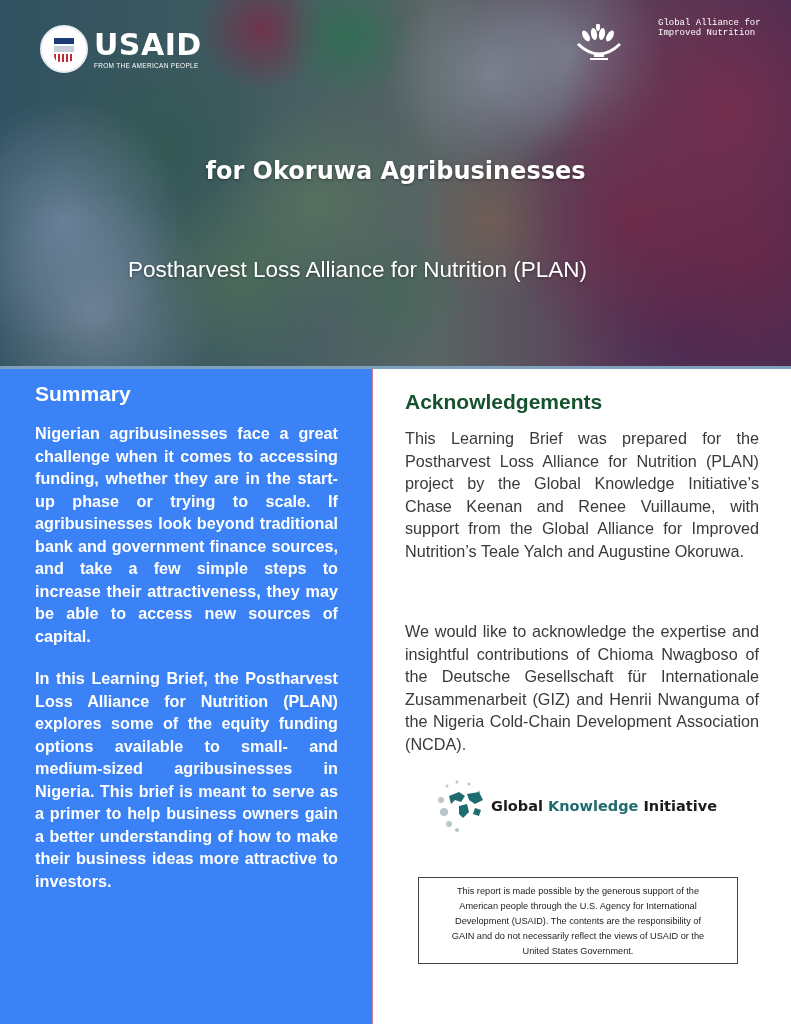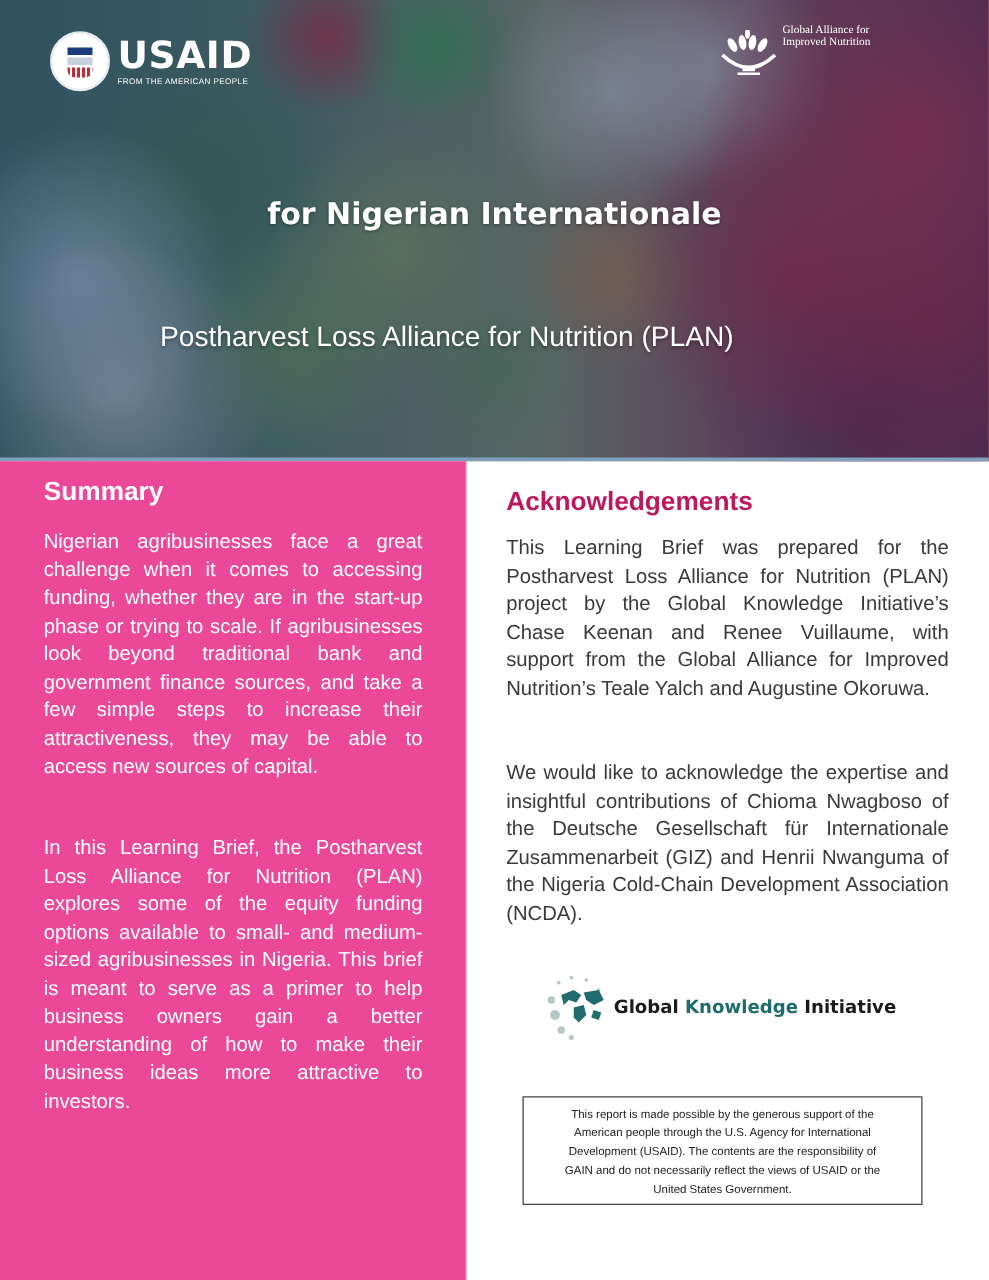--- a/index.html
+++ b/index.html
@@ -35,42 +35,42 @@
   .usaid-seal .shield { position:absolute; left:12px; top:27px; width:20px; height:8px; background:repeating-linear-gradient(90deg,#c12a36 0 2px,#ffffff 2px 4px); border-radius:0 0 6px 6px; }
   .usaid-text { margin-left:6px; color:#ffffff; }
   .usaid-word { font-family:"DejaVu Sans", sans-serif; font-weight:bold; font-size:30px; line-height:30px; letter-spacing:0.5px; }
   .usaid-tag { font-size:6.5px; letter-spacing:0.3px; margin-top:2px; white-space:nowrap; }
 
   .gain-logo { position:absolute; left:574px; top:18px; display:flex; align-items:flex-start; color:#ffffff; }
   .gain-icon { width:50px; height:40px; position:relative; margin-top:6px; }
   .gain-icon svg { width:50px; height:40px; }
   .gain-text { margin-left:2px; }
   .gain-word { font-family:"Liberation Serif", serif; font-size:46px; line-height:42px; }
-  .gain-tag { font-family:Liberation Serif, serif; font-size:9px; line-height:10px; }
+  .gain-tag { font-family:Liberation Mono, monospace; font-size:9px; line-height:10px; margin-left:32px; }
 
   .hero-title { position:absolute; left:0; width:791px; text-align:center; color:#ffffff;
     font-family:"DejaVu Sans", sans-serif; font-weight:bold; font-size:24px; text-shadow:0 1px 3px rgba(0,0,0,0.4); }
   .t1 { top:106px; }
   .t2 { top:157px; }
   .hero-sub { position:absolute; left:0; width:715px; text-align:center; color:#ffffff; font-size:22.5px; text-shadow:0 1px 3px rgba(0,0,0,0.4); }
   .s1 { top:257px; }
   .s2 { top:297px; }
 
   
-  .summary { position:absolute; left:0; top:369px; width:373px; height:655px; background:#ec4899; border-right:1px solid #d87a92; box-sizing:border-box; }
+  .summary { position:absolute; left:0; top:369px; width:373px; height:655px; background:#3b82f6; border-right:1px solid #d87a92; box-sizing:border-box; }
   .summary-heading { position:absolute; left:35px; top:13px; color:#ffffff; font-weight:bold; font-size:21px; }
-  .summary-text { position:absolute; left:35px; width:303px; color:#ffffff; font-size:16.2px; line-height:22.5px; text-align:justify; }
+  .summary-text { position:absolute; left:35px; width:303px; color:#ffffff; font-size:16.2px; line-height:22.5px; text-align:justify;font-weight:bold; }
   .p1 { top:53px; }
   .p2 { top:298px; }
 
   
-  .ack-heading { position:absolute; left:405px; top:390px; color:#be185d; font-weight:bold; font-size:21px; }
+  .ack-heading { position:absolute; left:405px; top:390px; color:#14532d; font-weight:bold; font-size:21px; }
   .ack-text { position:absolute; left:405px; width:354px; color:#3a3a3a; font-size:16.2px; line-height:22.5px; text-align:justify; }
   .a1 { top:427px; }
-  .a2 { top:607px; }
+  .a2 { top:620px; }
 
   .gki-logo { position:absolute; left:435px; top:778px; display:flex; align-items:center; }
   .gki-globe { width:52px; height:56px; }
   .gki-name { margin-left:4px; font-family:"DejaVu Sans", sans-serif; font-weight:bold; font-size:14.5px; color:#1b1b1b;text-align:right; }
   .gki-name .accent { color:#1f6b6e; }
 
   .disclaimer { position:absolute; left:418px; top:877px; width:320px; height:87px; border:1.5px solid #444444; box-sizing:border-box; padding:6px 24px; text-align:center; color:#222222; font-size:9.2px; line-height:15px; }
 </style>
 </head>
 <body>
@@ -102,21 +102,21 @@
         <ellipse cx="36" cy="12" rx="3" ry="6" fill="#ffffff" transform="rotate(30 36 12)"></ellipse>
         <ellipse cx="24" cy="3" rx="2" ry="4" fill="#ffffff"></ellipse>
       </svg>
     </div>
     <div class="gain-text">
       <div class="gain-tag">Global Alliance for</div>
       <div class="gain-tag">Improved Nutrition</div>
     </div>
   </div>
 
-  <div class="hero-title t2">for Nigerian Internationale</div>
+  <div class="hero-title t2">for Okoruwa Agribusinesses</div>
   <div class="hero-sub s1">Postharvest Loss Alliance for Nutrition (PLAN)</div>
   <div class="hero-edge"></div>
 </div>
 
 <div class="summary">
   <div class="summary-heading">Summary</div>
   <div class="summary-text p1">Nigerian agribusinesses face a great challenge when it comes to accessing funding, whether they are in the start-up phase or trying to scale.  If agribusinesses look beyond traditional bank and government finance sources, and take a few simple steps to increase their attractiveness, they may be able to access new sources of capital.</div>
   <div class="summary-text p2">In this Learning Brief, the Postharvest Loss Alliance for Nutrition (PLAN) explores some of the equity funding options available to small- and medium-sized agribusinesses in Nigeria.  This brief is meant to serve as a primer to help business owners gain a better understanding of how to make their business ideas more attractive to investors.</div>
 </div>
 

